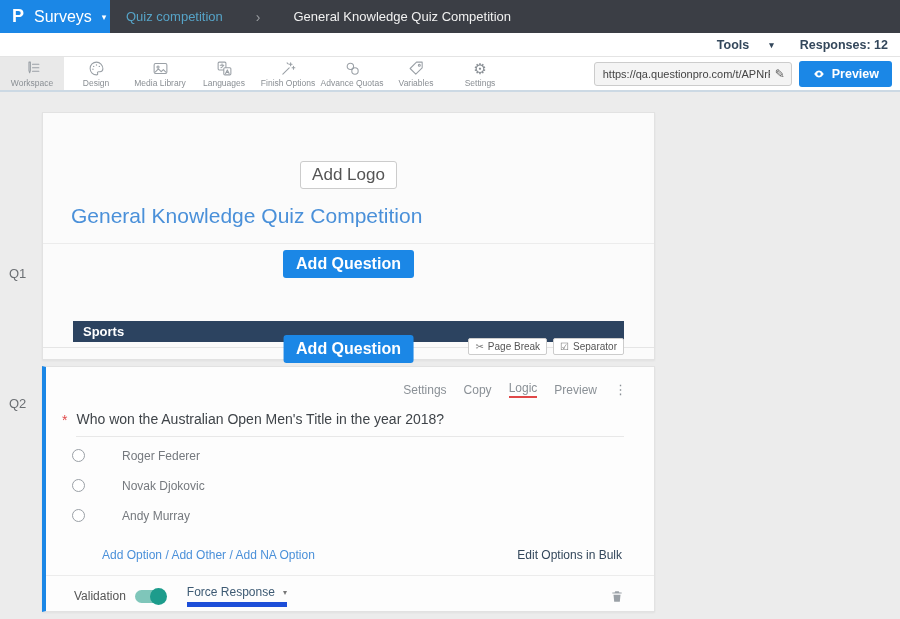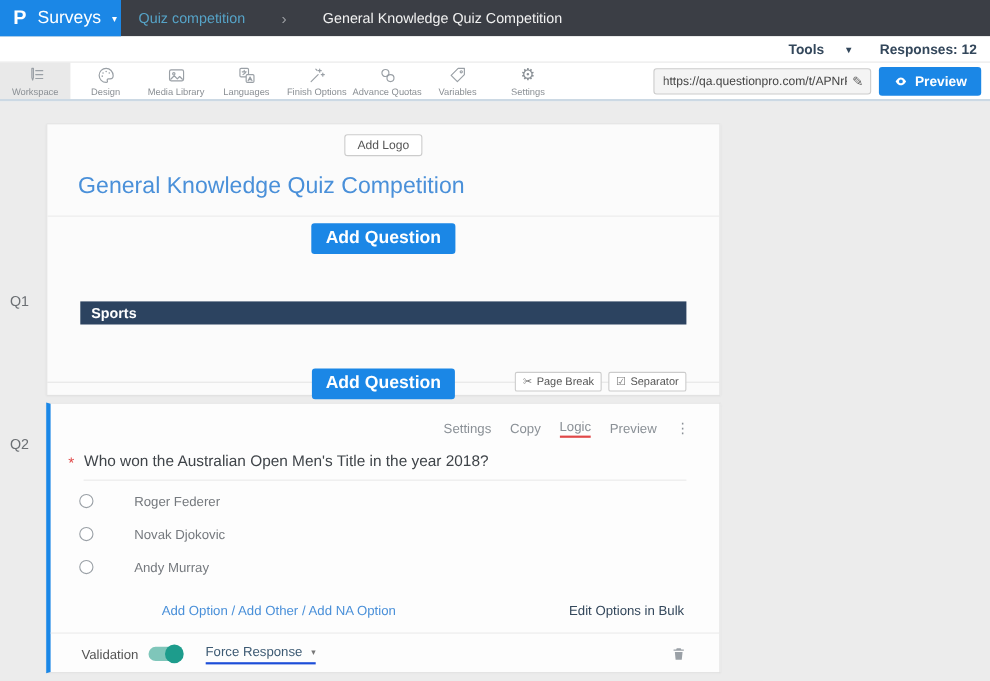--- a/index.html
+++ b/index.html
@@ -43,21 +43,21 @@
   .url-pencil { font-size:12px; color:#555; cursor:pointer; padding-left:5px; }
   .preview-btn { display:flex; align-items:center; gap:6px; background:#1B87E6; color:#fff; border:none; border-radius:3px; height:26px; padding:0 13px; font-size:12.5px; font-weight:600; font-family:inherit; cursor:pointer; }
 
   
   .content { position:relative; height:527px; }
   .gutter-label { position:absolute; left:9px; font-size:13px; color:#6b6f73; }
 
   .card { position:absolute; left:42px; width:613px; background:#FBFBFB; border:1px solid #E2E2E2; box-shadow:0 1px 2px rgba(0,0,0,.05); }
   .card1 { top:20px; height:248px; }
   .add-logo-row { text-align:center; padding-top:9px; }
-  .add-logo-btn { background:#fff; border:1px solid #ccc; border-radius:3px; padding:3px 11px; font-size:11px; color:#555; font-family:inherit; cursor:pointer; }
+  .add-logo-btn { background:#fff; border:1px solid #ccc; border-radius:3px; padding:3px 11px; font-size:17px; color:#555; font-family:inherit; cursor:pointer;margin-top:39px; }
   .survey-title { margin:15px 0 0 28px; font-size:21px; font-weight:400; color:#4A90D9; cursor:text; }
   .hline { border:none; border-top:1px solid #ECECEC; margin-top:15px; }
   .add-q-row { text-align:center; padding-top:6px; }
   .btn-primary { background:#1B87E6; color:#fff; border:none; border-radius:3px; padding:5px 13px; font-size:16px; font-weight:600; font-family:inherit; cursor:pointer; }
   .sports-bar { margin:43px 30px 0; background:#2C4360; color:#fff; font-size:13px; font-weight:700; padding:3px 10px; cursor:pointer; }
   .breaker-row { position:absolute; left:0; right:0; top:224px; height:21px; }
   .breaker-row .bline { position:absolute; left:0; right:0; top:10px; border-top:1px solid #E5E5E5; }
   .breaker-row .btn-primary { position:absolute; left:50%; transform:translateX(-50%); top:-2px; }
   .mini-btns { position:absolute; right:30px; top:1px; display:flex; gap:6px; }
   .mini-btn { display:inline-flex; align-items:center; gap:4px; background:#fff; border:1px solid #ccc; border-radius:2px; padding:2px 6px; font-size:10px; color:#555; font-family:inherit; cursor:pointer; }
@@ -68,29 +68,29 @@
   .q-menu-item { cursor:pointer; }
   .q-menu-item.logic-hl { border-bottom:2px solid #E04848; padding-bottom:1px; }
   .q-menu-dots { font-size:13px; cursor:pointer; color:#8a9096; letter-spacing:1px; }
   .q-text-row { display:flex; align-items:flex-start; gap:9px; padding:13px 30px 0 16px; }
   .req-star { color:#E04848; font-size:14px; line-height:18px; }
   .q-text { flex:1; font-size:14px; color:#3F4449; padding-bottom:9px; border-bottom:1px solid #E8E8E8; cursor:text; }
   .options { padding:12px 0 0 26px; }
   .option-row { display:flex; align-items:flex-start; gap:37px; height:30px; cursor:pointer; }
   .radio { width:13px; height:13px; border:1.5px solid #9aa0a6; border-radius:50%; background:#fff; flex:0 0 auto; }
   .option-label { font-size:12px; color:#75797E; }
-  .links-row { display:flex; justify-content:space-between; align-items:center; padding:9px 32px 0 56px; font-size:12px;margin-left:45px; }
+  .links-row { display:flex; justify-content:space-between; align-items:center; padding:9px 32px 0 56px; font-size:12px; }
   .add-links { color:#4A90D9; }
   .add-links a { color:#4A90D9; text-decoration:none; cursor:pointer; }
   .bulk-link { color:#33475B; cursor:pointer; }
   .hline2 { border:none; border-top:1px solid #ECECEC; margin-top:13px; }
   .validation-row { display:flex; align-items:center; padding:9px 30px 0 28px; font-size:12px; color:#555; }
   .toggle { position:relative; width:30px; height:13px; background:#7FC6BA; border-radius:7px; margin:0 8px 0 9px; cursor:pointer; flex:0 0 auto; }
   .toggle .knob { position:absolute; right:-2px; top:-2px; width:17px; height:17px; background:#1D9C8C; border-radius:50%; }
-  .force-dd { display:flex; align-items:center; gap:8px; margin-left:14px; color:#3D5A73; border-bottom:2px solid #1d4ed8; padding-bottom:3px; cursor:pointer; }
+  .force-dd { display:flex; align-items:center; gap:8px; margin-left:14px; color:#3D5A73; border-bottom:5px solid #1d4ed8; padding-bottom:3px; cursor:pointer; }
   .force-dd .caret { color:#777; font-size:8px; }
   .trash { margin-left:auto; cursor:pointer; display:flex; align-items:center; }
 </style>
 </head>
 <body>
 
 <div class="header">
   <div class="logo-area">
     <span class="logo-p">P</span>
     <span class="product-label">Surveys</span>

